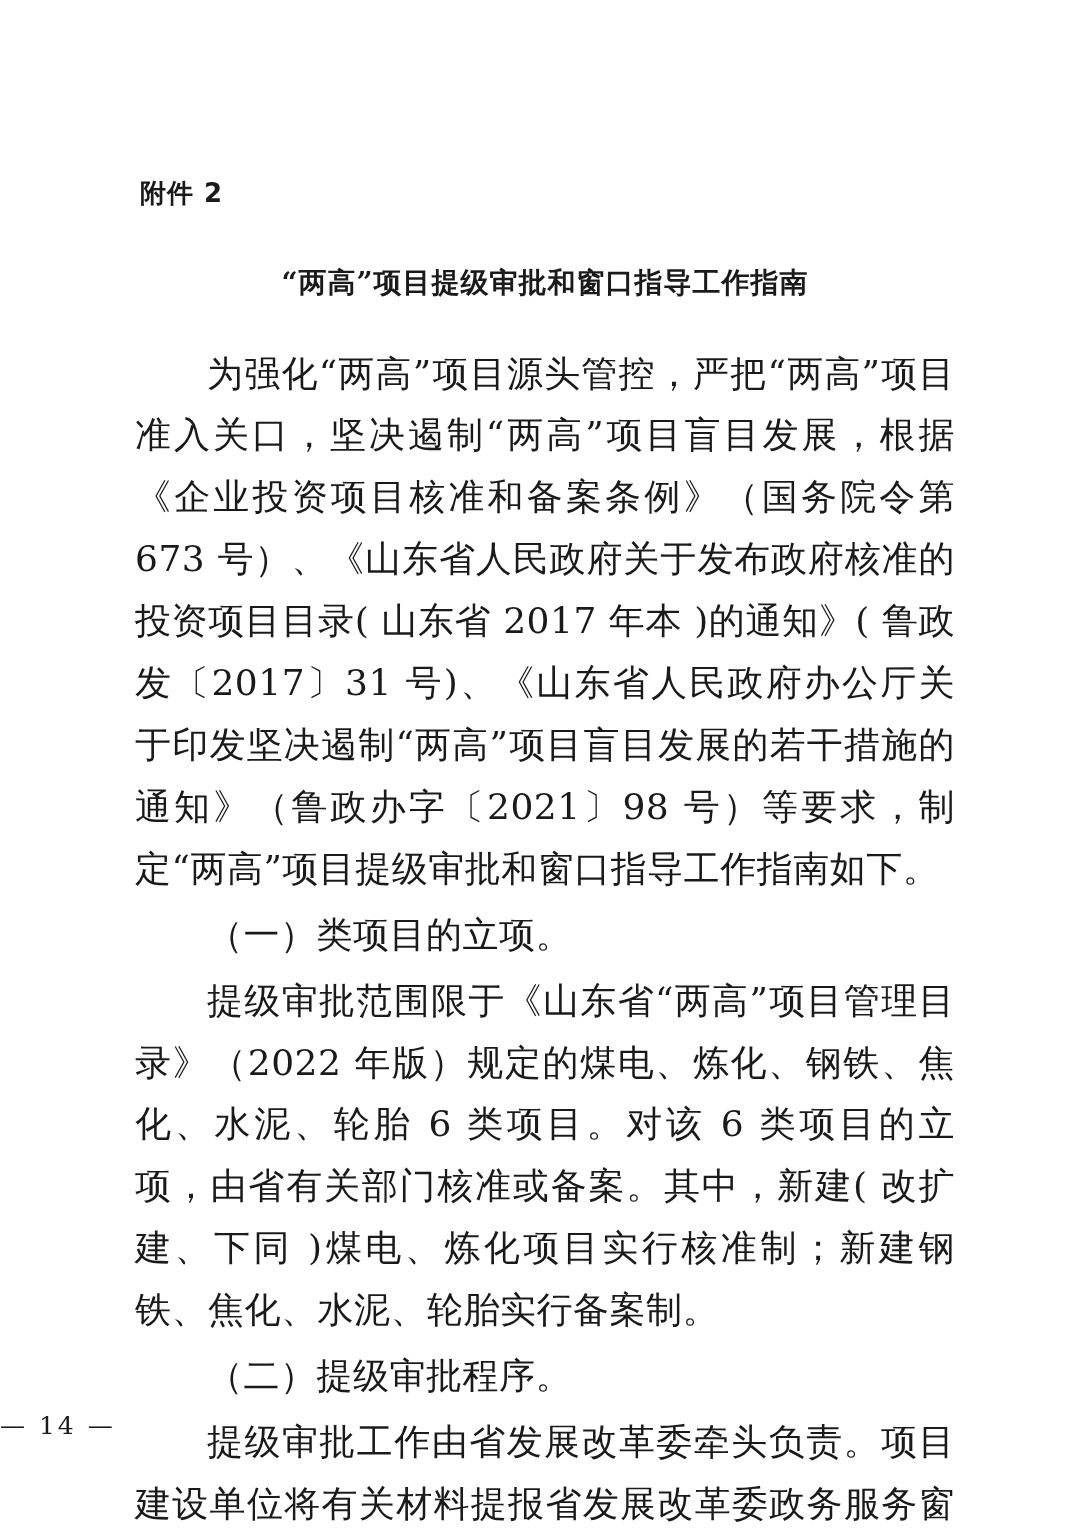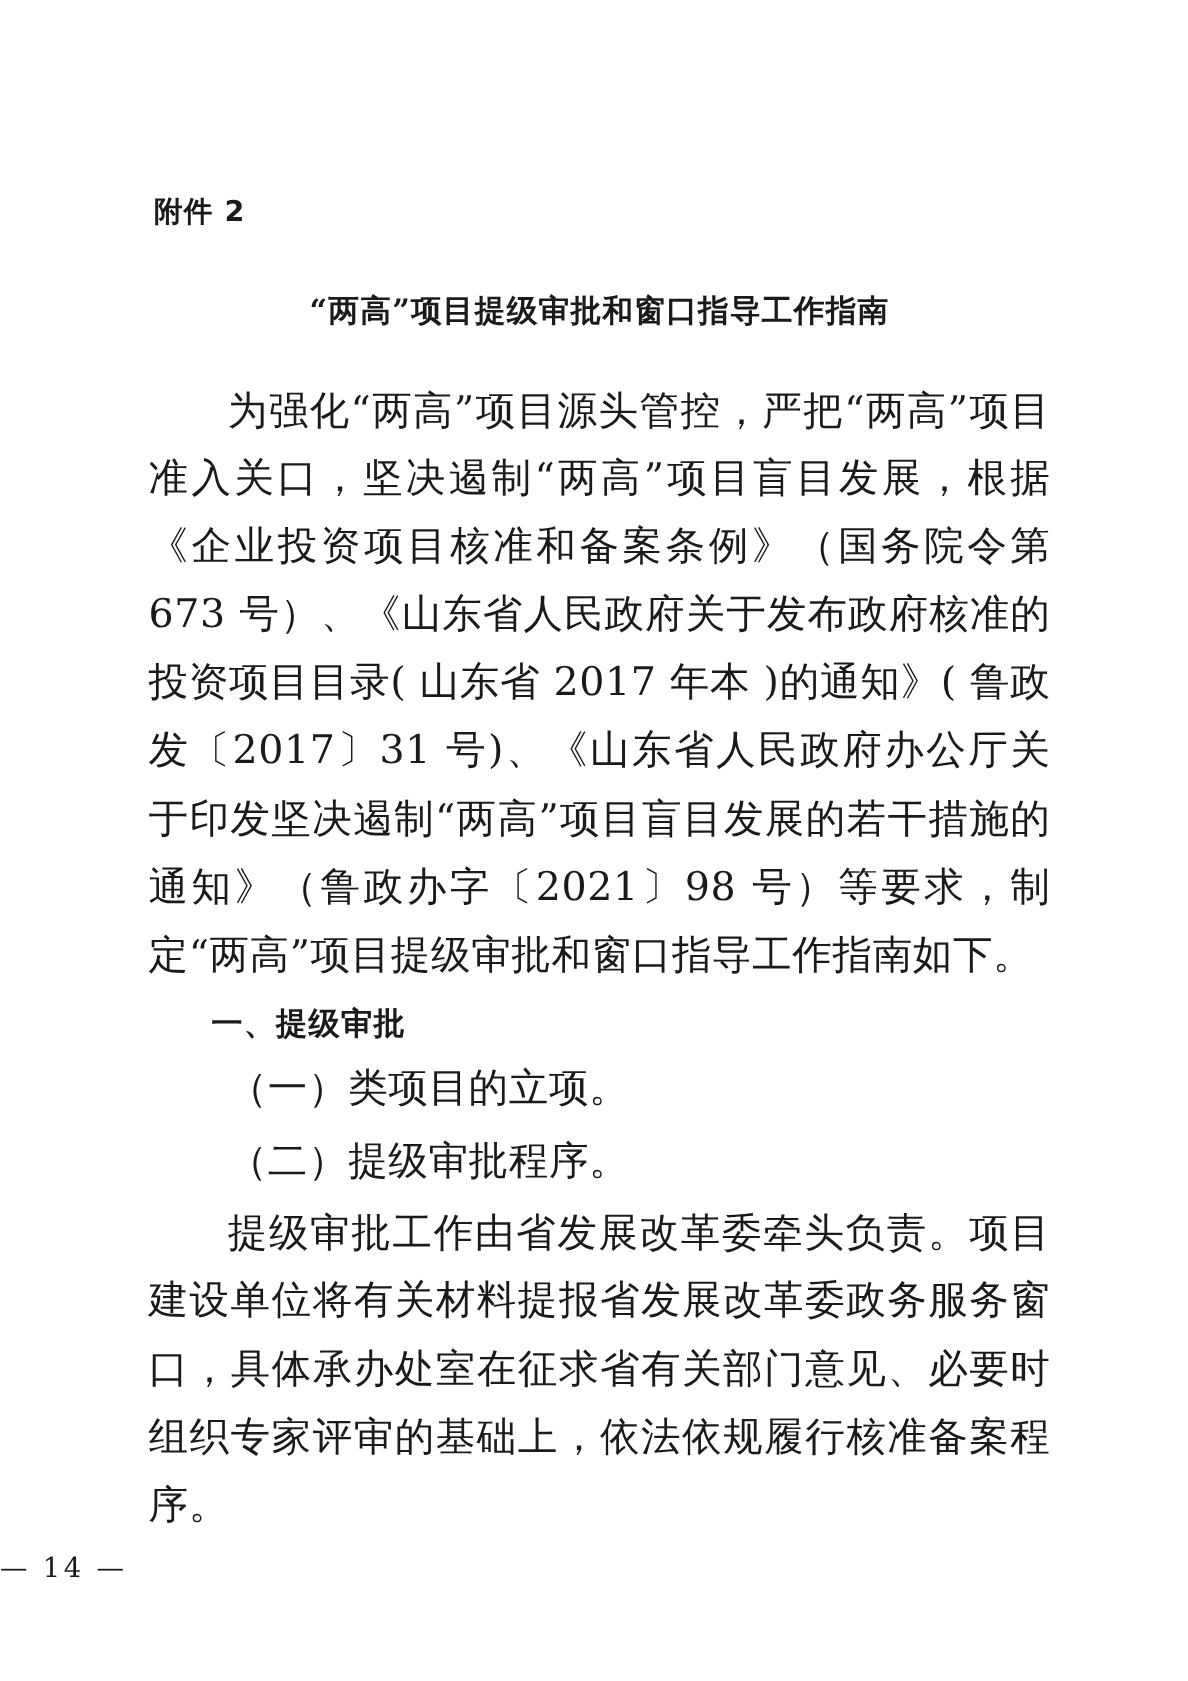--- a/index.html
+++ b/index.html
@@ -73,20 +73,20 @@
 <body>
 
 <div class="page">
 
   <div class="attachment-label">附件 2</div>
 
   <h1 class="doc-title">“两高”项目提级审批和窗口指导工作指南</h1>
 
   <div>
     <p class="body-para">为强化“两高”项目源头管控，严把“两高”项目准入关口，坚决遏制“两高”项目盲目发展，根据《企业投资项目核准和备案条例》（国务院令第 673 号）、《山东省人民政府关于发布政府核准的投资项目目录( 山东省 2017 年本 )的通知》( 鲁政发〔2017〕31 号)、《山东省人民政府办公厅关于印发坚决遏制“两高”项目盲目发展的若干措施的通知》（鲁政办字〔2021〕98 号）等要求，制定“两高”项目提级审批和窗口指导工作指南如下。</p>
-    <p class="section-heading">一、提级审批</p>
     <p class="body-para">（一）类项目的立项。</p>
+    <p class="body-para">提级审批范围限于《山东省“两高”项目管理目录》（2022 年版）规定的煤电、炼化、钢铁、焦化、水泥、轮胎 6 类项目。对该 6 类项目的立项，由省有关部门核准或备案。其中，新建( 改扩建、下同 )煤电、炼化项目实行核准制；新建钢铁、焦化、水泥、轮胎实行备案制。</p>
     <p class="body-para">（二）提级审批程序。</p>
     <p class="body-para">提级审批工作由省发展改革委牵头负责。项目建设单位将有关材料提报省发展改革委政务服务窗口，具体承办处室在征求省有关部门意见、必要时组织专家评审的基础上，依法依规履行核准备案程序。</p>
   </div>
 
   <div class="page-number">— 14 —</div>
 </div>
 
 </body></html>

